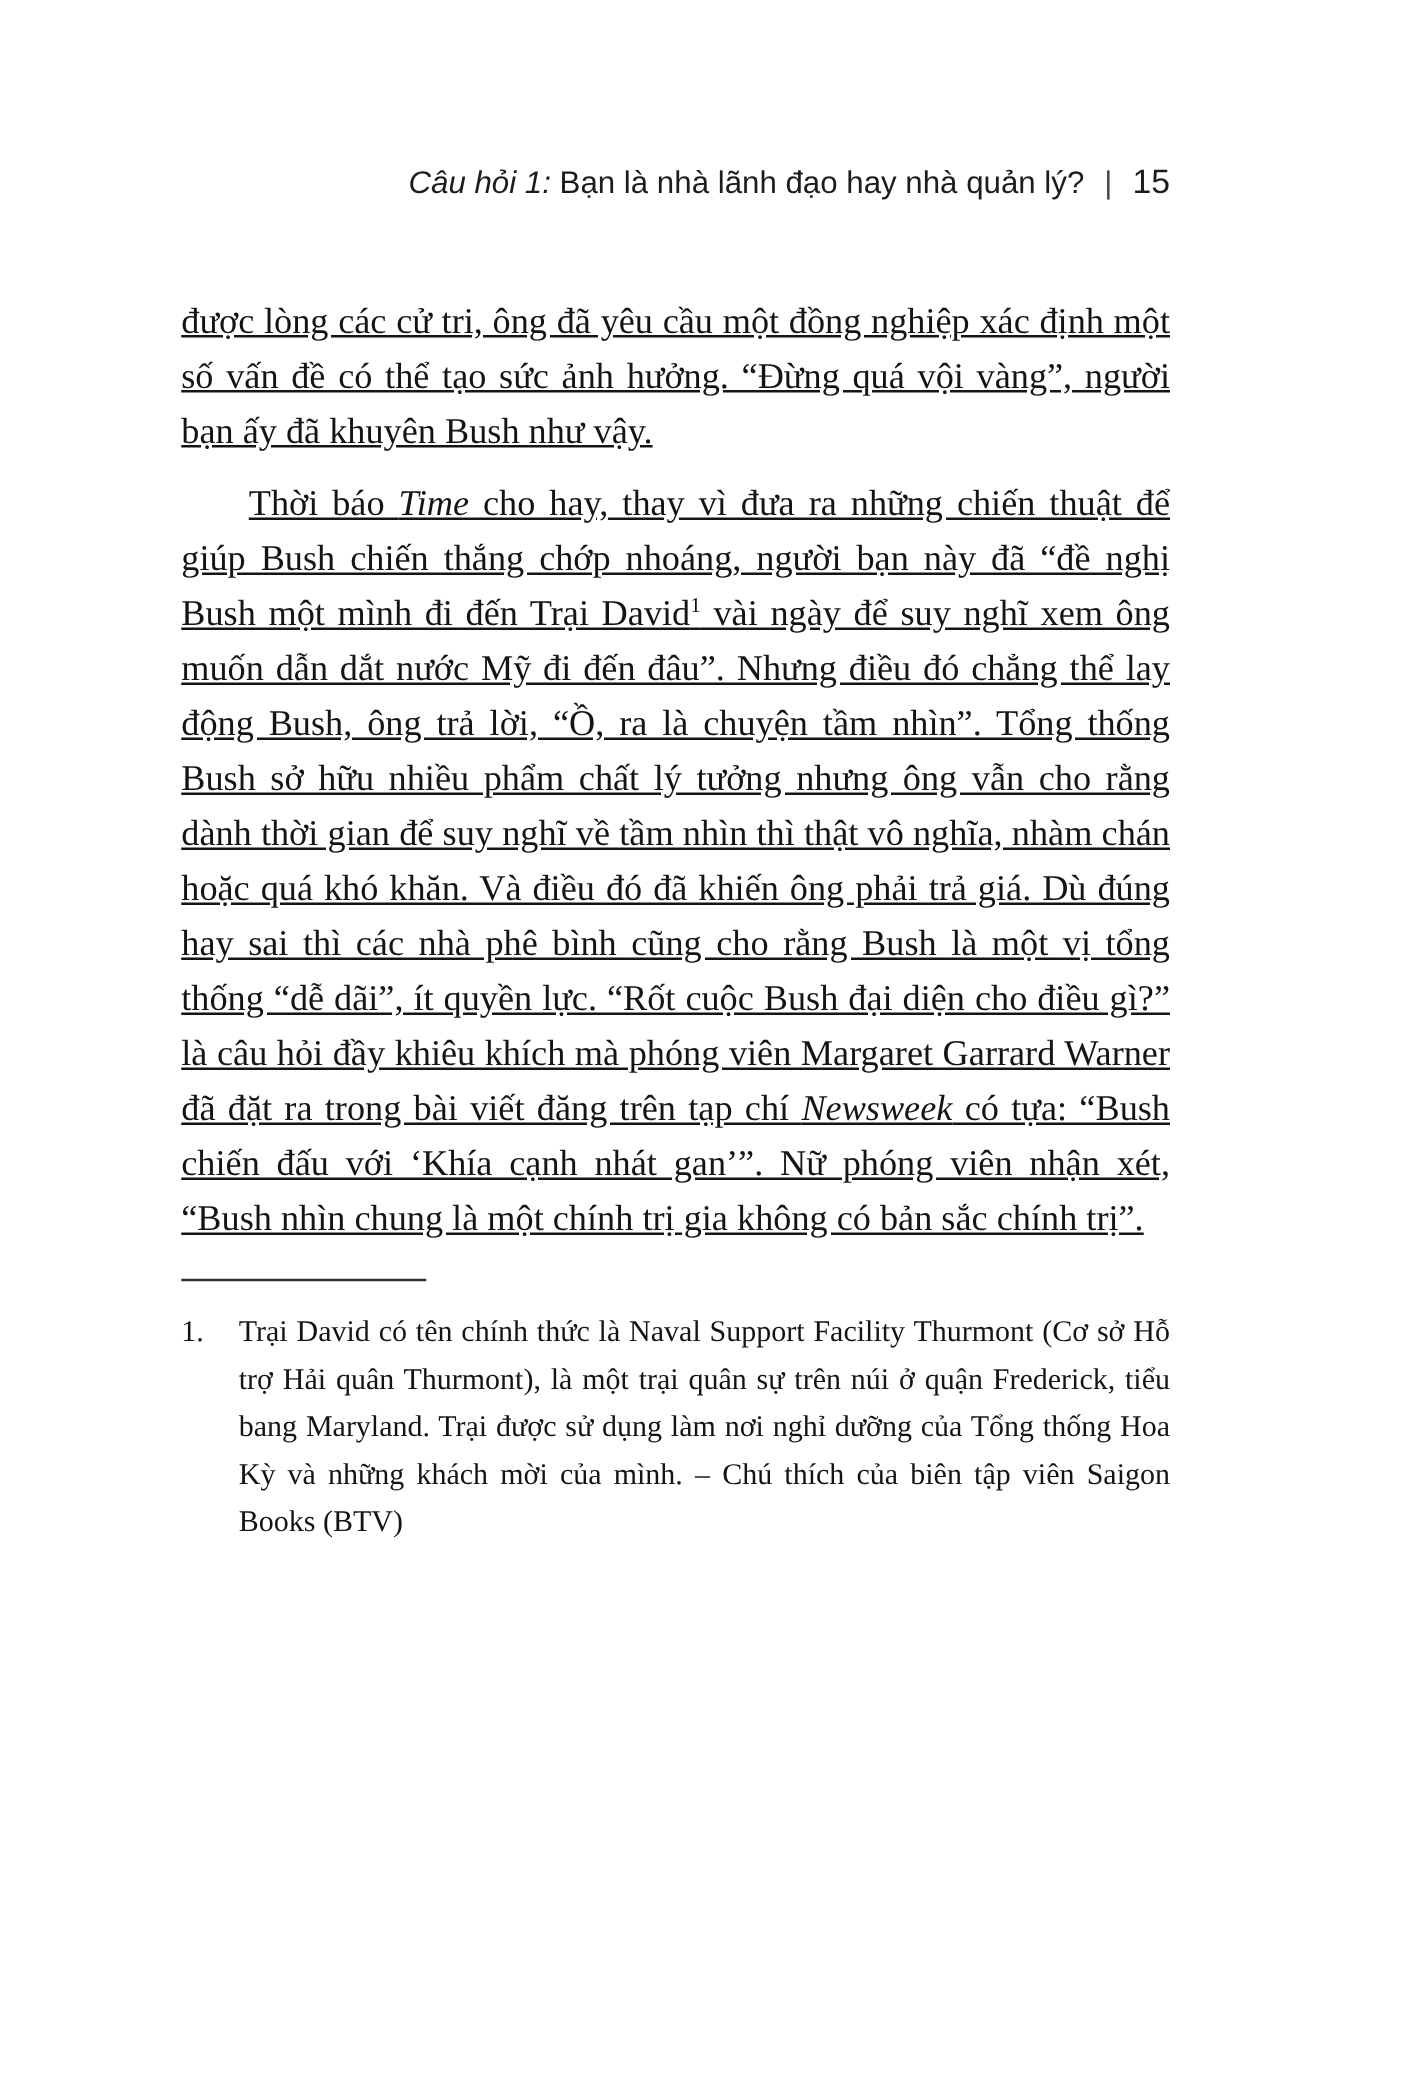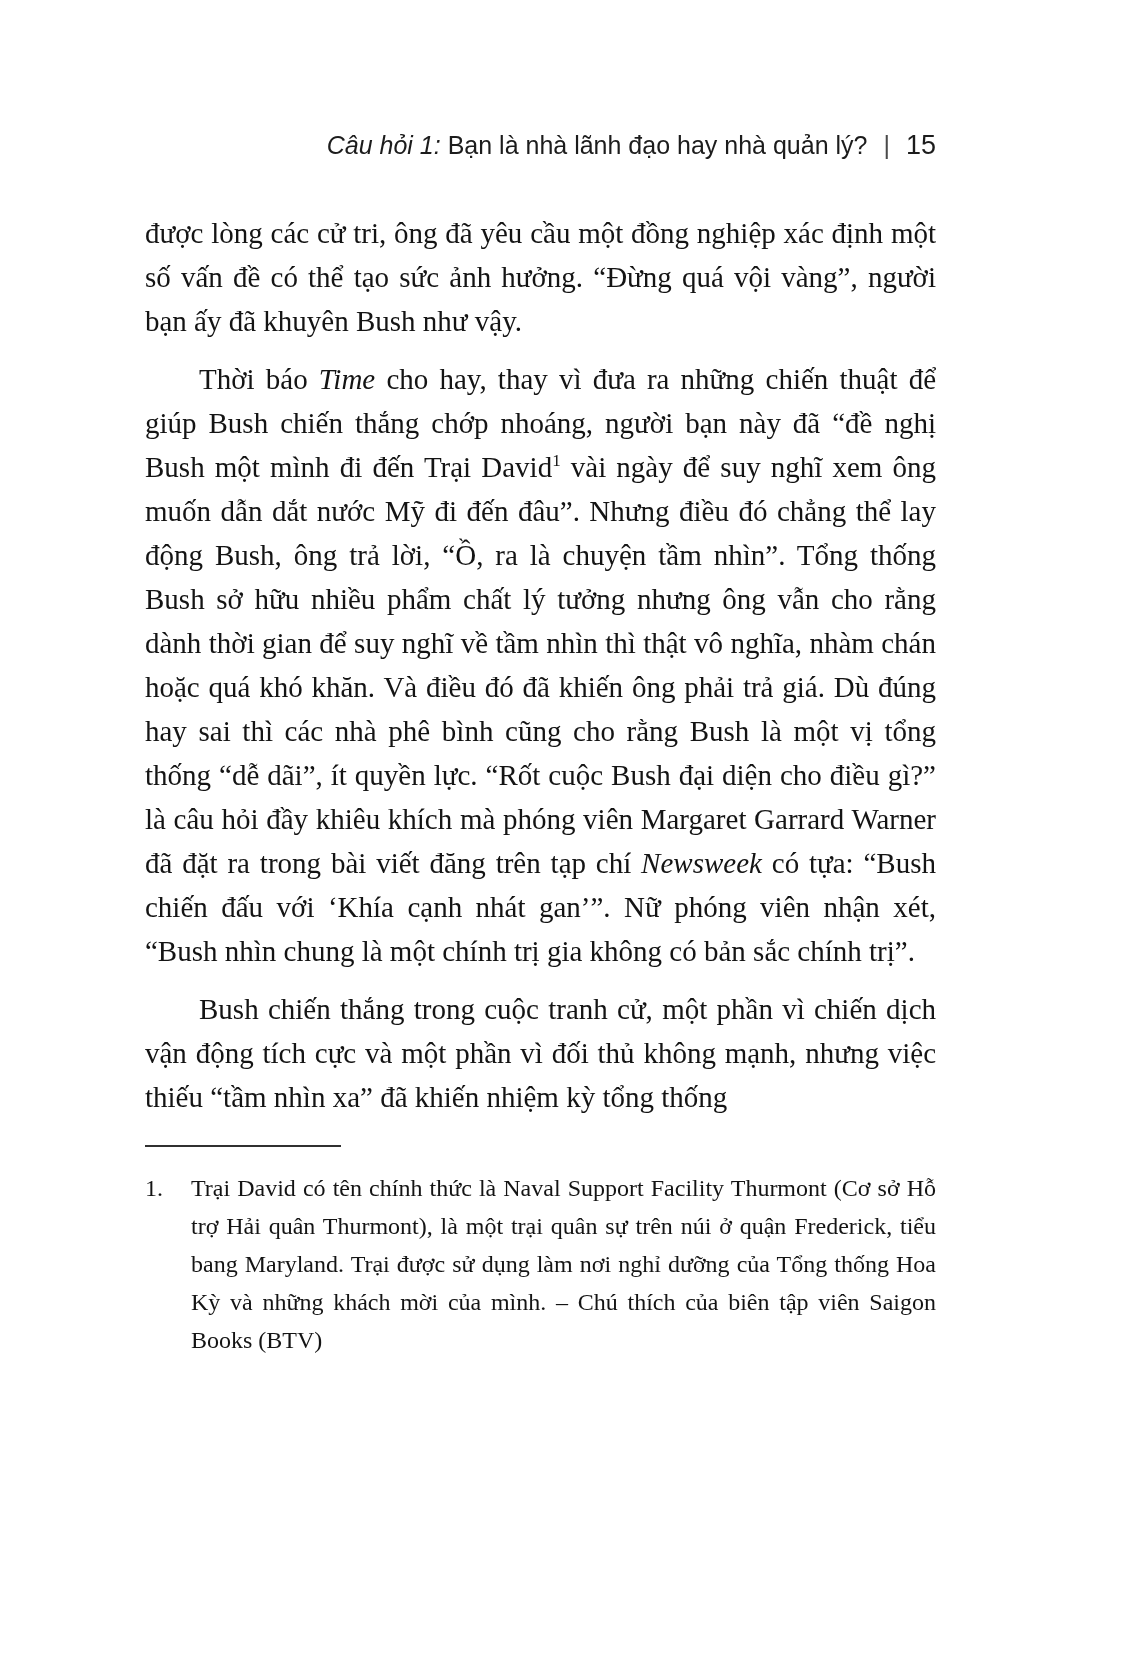--- a/index.html
+++ b/index.html
@@ -12,32 +12,32 @@
     color: #141414;
     padding: 130px 190px 0 145px;
     overflow: hidden;
     font-family: "Liberation Serif", "DejaVu Serif", serif;
   }
   .running-head {
     font-family: "Liberation Sans", "DejaVu Sans", sans-serif;
     font-size: 25px;
     text-align: right;
     color: #1c1c1c;
-    margin-bottom: 50px;
+    margin-bottom: 74px;
     white-space: nowrap;
   }
   .running-head .chap-italic { font-style: italic; }
   .running-head .divider { color: #4a4a4a; margin: 0 16px; font-weight: 300; }
   .running-head .folio { font-size: 27px; }
   .body-text {
     font-size: 29px;
     line-height: 44px;
     text-align: justify;
   }
-  .body-text p.para { margin-bottom: 14px; }
+  .body-text p.para { margin-bottom: 14px; text-decoration: underline; }
   .body-text p.para.indent { text-indent: 54px; }
   .italic { font-style: italic; margin-top: 20px; }
   sup {
     font-size: 17px;
     line-height: 0;
     vertical-align: super;
   }
   .footnote-rule {
     margin-top: 26px;
     width: 196px;
@@ -63,21 +63,20 @@
 
 <div class="page">
 
   <div class="running-head">
     <span class="chap-italic">Câu hỏi 1:</span><span> Bạn là nhà lãnh đạo hay nhà quản lý?</span><span class="divider">|</span><span class="folio">15</span>
   </div>
 
   <div class="body-text">
       <p class="para"><span>được lòng các cử tri, ông đã yêu cầu một đồng nghiệp xác định một số vấn đề có thể tạo sức ảnh hưởng. “Đừng quá vội vàng”, người bạn ấy đã khuyên Bush như vậy.</span></p>
       <p class="para indent"><span>Thời báo </span><span class="italic">Time</span><span> cho hay, thay vì đưa ra những chiến thuật để giúp Bush chiến thắng chớp nhoáng, người bạn này đã “đề nghị Bush một mình đi đến Trại David</span><sup>1</sup><span> vài ngày để suy nghĩ xem ông muốn dẫn dắt nước Mỹ đi đến đâu”. Nhưng điều đó chẳng thể lay động Bush, ông trả lời, “Ồ, ra là chuyện tầm nhìn”. Tổng thống Bush sở hữu nhiều phẩm chất lý tưởng nhưng ông vẫn cho rằng dành thời gian để suy nghĩ về tầm nhìn thì thật vô nghĩa, nhàm chán hoặc quá khó khăn. Và điều đó đã khiến ông phải trả giá. Dù đúng hay sai thì các nhà phê bình cũng cho rằng Bush là một vị tổng thống “dễ dãi”, ít quyền lực. “Rốt cuộc Bush đại diện cho điều gì?” là câu hỏi đầy khiêu khích mà phóng viên Margaret Garrard Warner đã đặt ra trong bài viết đăng trên tạp chí </span><span class="italic">Newsweek</span><span> có tựa: “Bush chiến đấu với ‘Khía cạnh nhát gan’”. Nữ phóng viên nhận xét, “Bush nhìn chung là một chính trị gia không có bản sắc chính trị”.</span></p>
-      <p class="para indent"><span>Bush chiến thắng trong cuộc tranh cử, một phần vì chiến dịch vận động tích cực và một phần vì đối thủ không mạnh, nhưng việc thiếu “tầm nhìn xa” đã khiến nhiệm kỳ tổng thống</span></p>
     </div>
 
   <div class="footnote-rule"></div>
 
   <div class="footnote">
     <span class="fn-num">1.</span>
     <span class="fn-text">Trại David có tên chính thức là Naval Support Facility Thurmont (Cơ sở Hỗ trợ Hải quân Thurmont), là một trại quân sự trên núi ở quận Frederick, tiểu bang Maryland. Trại được sử dụng làm nơi nghỉ dưỡng của Tổng thống Hoa Kỳ và những khách mời của mình. – Chú thích của biên tập viên Saigon Books (BTV)</span>
   </div>
 
 </div>

